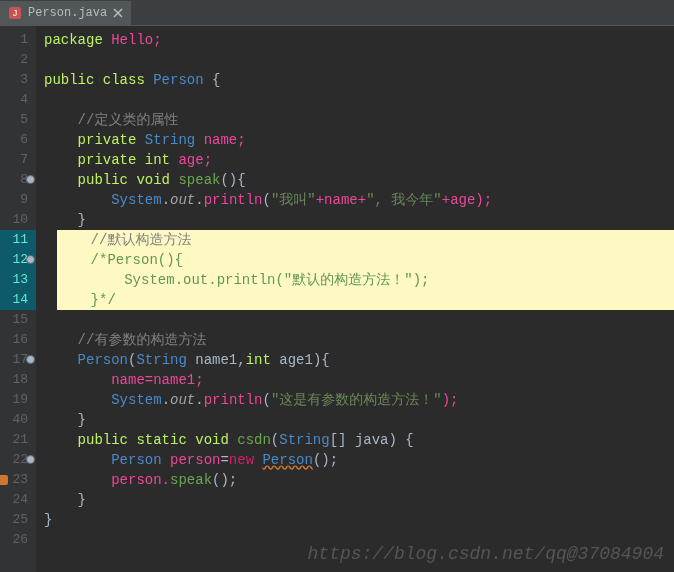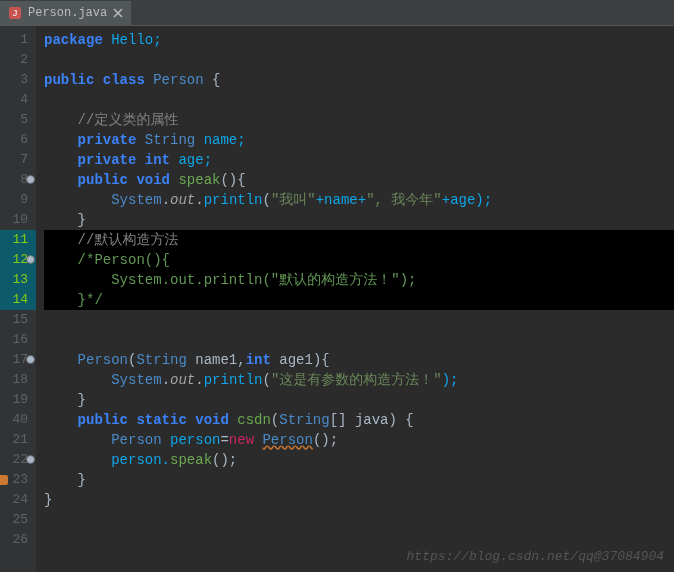--- a/index.html
+++ b/index.html
@@ -55,21 +55,21 @@
       font-size: 13px;
       user-select: none;
       flex-shrink: 0;
     }
     .gutter-line {
       height: 20px;
       line-height: 20px;
       padding-right: 8px;
       position: relative;
     }
-    .gutter-line.hl { background: #0d5a6b; color: #84cc16; }
+    .gutter-line.hl { background: #0d5a6b; color: #5eead4; }
     .fold-marker {
       position: absolute;
       right: 1px;
       top: 5px;
       width: 9px;
       height: 9px;
       border-radius: 50%;
       background: #a9b7c6;
       border: 1px solid #606366;
     }
@@ -86,41 +86,41 @@
       flex: 1;
       padding-top: 4px;
       padding-left: 8px;
       position: relative;
     }
     .code-line {
       height: 20px;
       line-height: 20px;
       white-space: pre;
     }
-    .code-line.hl { background: #000000; }
-    .kw { color: #3b82f6; font-weight: bold; margin-top: 32px; }
+    .code-line.hl { background: #fef9c3; margin-left: 13px; }
+    .kw { color: #bef264; font-weight: normal; margin-top: 32px; }
     .type { color: #4a8ac9; }
     .type2 { color: #4a8ac9; }
-    .ident { color: #0ea5e9; }
+    .ident { color: #ec4899; }
     .method { color: #6aa84f; }
     .static-f { color: #a3a3a3; font-style: italic; }
     .str { color: #6a8759; }
     .comment { color: #808080; }
     .comment-c { color: #629755; }
     .param { color: #a9b7c6; }
     .brace { color: #a9b7c6; }
     .punct { color: #a9b7c6; }
     .new-kw { color: #cc2366; font-weight: normal; }
     .underline-wavy { text-decoration: underline wavy #cc7832; }
     .watermark {
       position: absolute;
       bottom: 8px;
       right: 10px;
       color: #555;
-      font-size: 13px;
+      font-size: 18px;
       font-style: italic;
     }
   </style>
 </head>
 <body>
 
 <div class="tab-bar">
   <div class="tab">
     <span class="tab-icon">
       <svg viewBox="0 0 14 14" width="14" height="14">
@@ -175,22 +175,23 @@
       <div class="code-line"><span class="">    </span><span class="kw">private </span><span class="type">String </span><span class="ident">name;</span></div>
       <div class="code-line"><span class="">    </span><span class="kw">private int </span><span class="ident">age;</span></div>
       <div class="code-line"><span class="">    </span><span class="kw">public void </span><span class="method">speak</span><span class="brace">(){</span></div>
       <div class="code-line"><span class="">        </span><span class="type">System</span><span class="punct">.</span><span class="static-f">out</span><span class="punct">.</span><span class="ident">println</span><span class="brace">(</span><span class="str">"我叫"</span><span class="ident">+name+</span><span class="str">", 我今年"</span><span class="ident">+age);</span></div>
       <div class="code-line"><span class="brace">    }</span></div>
       <div class="code-line hl"><span class="">    </span><span class="comment">//默认构造方法</span></div>
       <div class="code-line hl"><span class="">    </span><span class="comment-c">/*Person(){</span></div>
       <div class="code-line hl"><span class="">        </span><span class="comment-c">System.out.println("默认的构造方法！");</span></div>
       <div class="code-line hl"><span class="comment-c">    }*/</span></div>
       <div class="code-line"></div>
-      <div class="code-line"><span class="">    </span></div>
+      <div class="code-line"><span class="">    </span><span class="comment">//有参数的构造方法</span></div>
       <div class="code-line"><span class="">    </span><span class="type2">Person</span><span class="brace">(</span><span class="type">String </span><span class="param">name1</span><span class="punct">,</span><span class="kw">int </span><span class="param">age1</span><span class="brace">){</span></div>
+      <div class="code-line"><span class="ident">        name=name1;</span></div>
       <div class="code-line"><span class="">        </span><span class="type">System</span><span class="punct">.</span><span class="static-f">out</span><span class="punct">.</span><span class="ident">println</span><span class="brace">(</span><span class="str">"这是有参数的构造方法！"</span><span class="ident">);</span></div>
       <div class="code-line"><span class="brace">    }</span></div>
       <div class="code-line"><span class="">    </span><span class="kw">public static void </span><span class="method">csdn</span><span class="brace">(</span><span class="type">String</span><span class="brace">[] </span><span class="param">java</span><span class="brace">) {</span></div>
       <div class="code-line"><span class="">        </span><span class="type2">Person </span><span class="ident">person</span><span class="punct">=</span><span class="new-kw">new </span><span class="type2 underline-wavy">Person</span><span class="brace">();</span></div>
       <div class="code-line"><span class="ident">        person.</span><span class="method">speak</span><span class="brace">();</span></div>
       <div class="code-line"><span class="brace">    }</span></div>
       <div class="code-line"><span class="brace">}</span></div>
     </div>
   <div class="watermark">https://blog.csdn.net/qq@37084904</div>
 </div>

